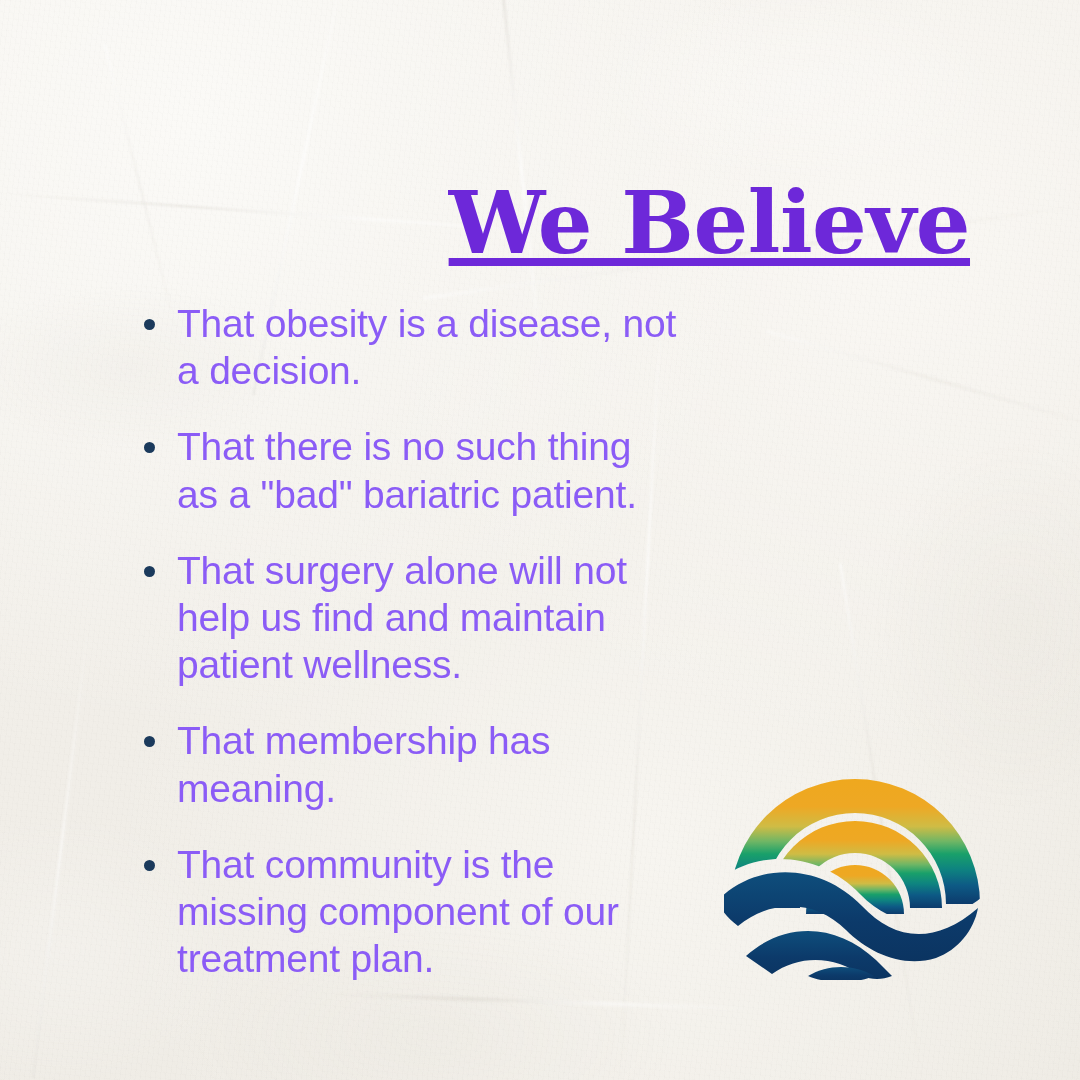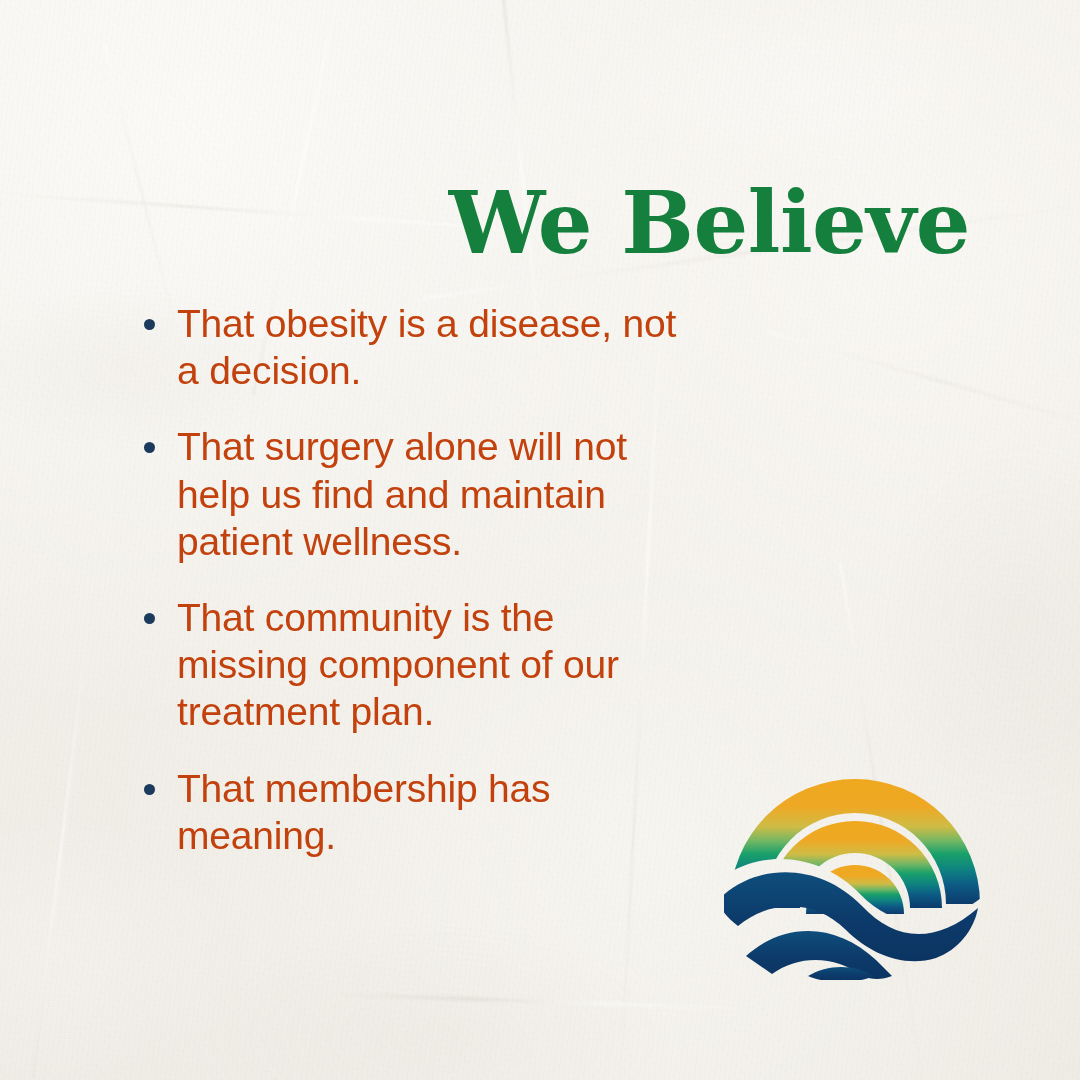--- a/index.html
+++ b/index.html
@@ -99,37 +99,38 @@
     position: absolute;
     left: 0;
     right: 110px;
     top: 120px;
     text-align: right;
     font-family: "DejaVu Serif", "Liberation Serif", serif;
     font-weight: bold;
     font-size: 86px;
     line-height: 1.05;
     letter-spacing: -0.5px;
-    color: #15803d;
+    color: #6d28d9;
+    text-decoration: underline;
   }
 
   .bullets {
     position: absolute;
     left: 140px;
     top: 300px;
     width: 540px;
     list-style: none;
     margin: 0;
     padding: 0;
   }
   .bullet-item {
     position: relative;
     padding-left: 37px;
     margin-bottom: 29px;
-    color: #c2410c;
+    color: #8b5cf6;
     font-family: "Liberation Sans", sans-serif;
     font-weight: 300;
     font-size: 39px;
     line-height: 1.21;
     letter-spacing: -0.2px;
   }
   .bullet-item:last-child { margin-bottom: 0; }
   .bullet-dot {
     position: absolute;
     left: 4px;
@@ -174,29 +175,33 @@
 
     <h1 class="title">We Believe</h1>
 
     <ul class="bullets">
       <li class="bullet-item">
         <span class="bullet-dot"></span>
         <span>That obesity is a disease, not a decision.</span>
       </li>
       <li class="bullet-item">
         <span class="bullet-dot"></span>
+        <span>That there is no such thing as a "bad" bariatric patient.</span>
+      </li>
+      <li class="bullet-item">
+        <span class="bullet-dot"></span>
         <span>That surgery alone will not help us find and maintain patient wellness.</span>
       </li>
       <li class="bullet-item">
         <span class="bullet-dot"></span>
+        <span>That membership has meaning.</span>
+      </li>
+      <li class="bullet-item">
+        <span class="bullet-dot"></span>
         <span>That community is the missing component of our treatment plan.</span>
-      </li>
-      <li class="bullet-item">
-        <span class="bullet-dot"></span>
-        <span>That membership has meaning.</span>
       </li>
     </ul>
 
     <div class="logo">
       <svg viewBox="0 0 262 262" xmlns="http://www.w3.org/2000/svg">
         <defs>
           <linearGradient id="sunGrad" x1="0" y1="0" x2="0" y2="1">
             <stop offset="0.00" stop-color="#EFA81E"></stop>
             <stop offset="0.22" stop-color="#EEA824"></stop>
             <stop offset="0.38" stop-color="#CFBC45"></stop>

